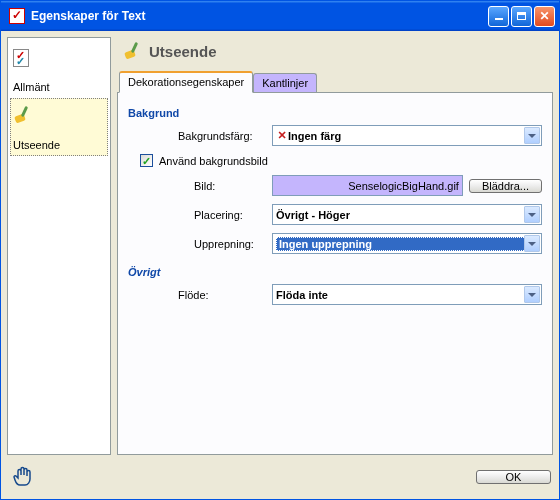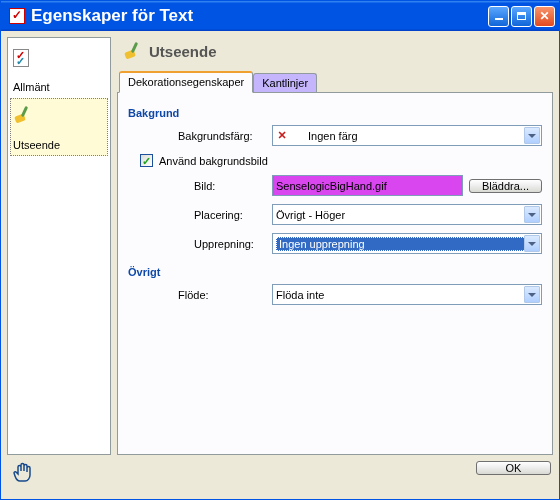--- a/index.html
+++ b/index.html
@@ -1,21 +1,21 @@
 <!DOCTYPE html>
 <html><head>
 <meta charset="utf-8">
 <style>
 * { box-sizing: border-box; margin: 0; padding: 0; }
 body { font-family: Tahoma, sans-serif; font-size: 11px; background: #ece9d8; overflow: hidden; }
 .window { width: 560px; height: 500px; background: #ece9d8; border: 1px solid #0054e3; display: flex; flex-direction: column; }
 .titlebar { height: 30px; background: linear-gradient(to bottom, #3b8df3 0%, #0054e3 8%, #0054e3 92%, #003ec1 100%); display: flex; align-items: center; padding: 0 4px; color: white; }
 .titlebar-icon { width: 16px; height: 16px; margin: 0 4px; background: #fff; border: 1px solid #c00; position: relative; }
 .titlebar-icon::after { content: "✓"; color: #c00; position: absolute; top: -1px; left: 2px; font-size: 12px; font-weight: bold; }
-.titlebar-text { flex: 1; font-weight: bold; font-size: 17px; padding-left: 2px; }
+.titlebar-text { flex: 1; font-weight: bold; font-size: 12px; padding-left: 2px; }
 .titlebar-buttons { display: flex; gap: 2px; }
 .tb-btn { width: 21px; height: 21px; border: 1px solid #fff; border-radius: 3px; display: flex; align-items: center; justify-content: center; font-weight: bold; font-size: 12px; color: white; cursor: pointer; }
 .tb-btn.min, .tb-btn.max { background: linear-gradient(to bottom, #5aa7ff, #1065d8); }
 .tb-btn.close { background: linear-gradient(to bottom, #f7946a, #e24a1f); }
 .tb-btn.min span { border-bottom: 2px solid #fff; width: 8px; height: 0; margin-top: 6px; }
 .tb-btn.max span { border: 1px solid #fff; border-top-width: 3px; width: 9px; height: 8px; }
 
 .body { flex: 1; display: flex; flex-direction: column; padding: 6px; gap: 6px; }
 .main-area { flex: 1; display: flex; gap: 6px; min-height: 0; }
 
@@ -40,35 +40,35 @@
 .tab:not(.active) { margin-top: 2px; }
 
 .tabpage { flex: 1; border: 1px solid #919b9c; background: #fcfcfe; padding: 10px 10px; overflow: auto; }
 
 .group-title { color: #1048a8; font-weight: bold; margin: 4px 0 6px; }
 .row { display: flex; align-items: center; margin: 4px 0 8px 12px; gap: 6px; }
 .label { width: 88px; margin-left: 38px; }
 .field { flex: 1; }
 
 .combo, .textbox { height: 21px; border: 1px solid #7f9db9; background: #fff; width: 100%; display: flex; align-items: center; padding: 0 3px; position: relative; }
-.textbox.ro { background: #d946ef; }
-.combo-val { flex: 1; display: flex; align-items: center; gap: 20px; overflow: hidden; white-space: nowrap; }
+.textbox.ro { background: #c4b5fd; justify-content: flex-end; }
+.combo-val { flex: 1; display: flex; align-items: center; gap: 0; overflow: hidden; white-space: nowrap; font-weight: bold; }
 .combo-val.hl { background: #316ac5; color: #fff; padding: 1px 3px; margin: 0; outline: 1px dotted #fff; outline-offset: -1px; }
 .combo-btn { position: absolute; right: 1px; top: 1px; bottom: 1px; width: 16px; background: linear-gradient(to bottom, #dbeaff, #b0cfff); border: 1px solid #b0c8ea; border-radius: 1px; display: flex; align-items: center; justify-content: center; cursor: pointer; }
 .combo-btn::after { content: ""; border-left: 4px solid transparent; border-right: 4px solid transparent; border-top: 4px solid #4d6185; }
 
 .x-icon { width: 12px; height: 12px; display: flex; align-items: center; justify-content: center; }
 .x-icon::before { content: "✕"; color: #c62020; font-weight: bold; font-size: 11px; }
 
 .checkbox { width: 13px; height: 13px; border: 1px solid #1c4f9c; background: linear-gradient(to bottom right, #dcdcd7, #fff); display: inline-flex; align-items: center; justify-content: center; cursor: pointer; }
 .checkbox.checked::after { content: "✓"; color: #21a121; font-size: 11px; font-weight: bold; line-height: 10px; }
 
 .btn { height: 14px; padding: 0 12px; border: 1px solid #707070; border-radius: 3px; background: linear-gradient(to bottom, #fff, #eee 45%, #d9d9d3); cursor: pointer; display: inline-flex; align-items: center; justify-content: center; font: inherit; white-space: nowrap; }
 
-.footer { height: 32px; display: flex; padding: 0 2px; gap: 6px; }
+.footer { height: 32px; display: flex; align-items: center; padding: 0 2px; gap: 6px; }
 .footer-spacer { flex: 1; }
 .footer .btn { min-width: 75px; }
 .hand-icon { width: 24px; height: 24px; margin-left: 2px; }
 .hand-icon svg { width: 24px; height: 24px; }
 </style>
 </head>
 <body>
 
 <div class="window">
 
@@ -167,21 +167,21 @@
             <div class="field">
               <div class="combo">
                 <div class="combo-val hl">
                   <span>Ingen upprepning</span>
                 </div>
                 <div class="combo-btn"></div>
               </div>
             </div>
           </div>
 
-          <div class="group-title" style="margin-top:12px;">Övrigt</div>
+          <div class="group-title" style="margin-top:12px;font-style:italic;">Övrigt</div>
 
           <div class="row">
             <div class="label">Flöde:</div>
             <div class="field">
               <div class="combo">
                 <div class="combo-val">
                   <span>Flöda inte</span>
                 </div>
                 <div class="combo-btn"></div>
               </div>

